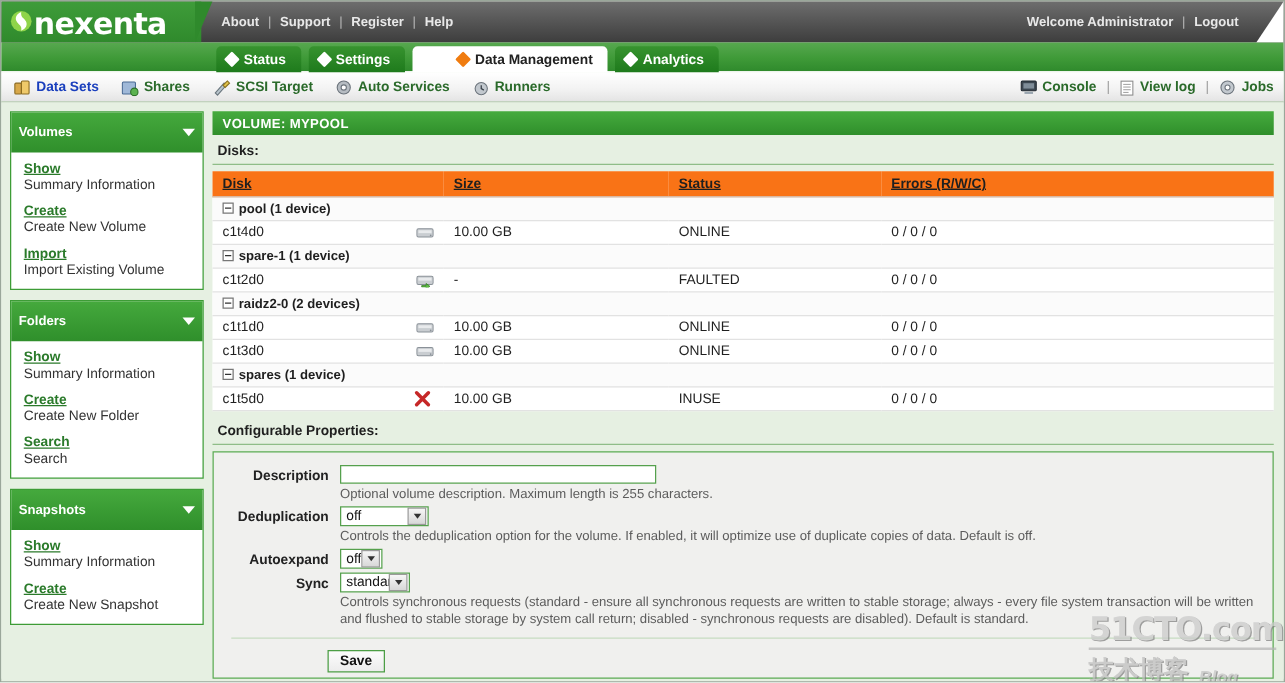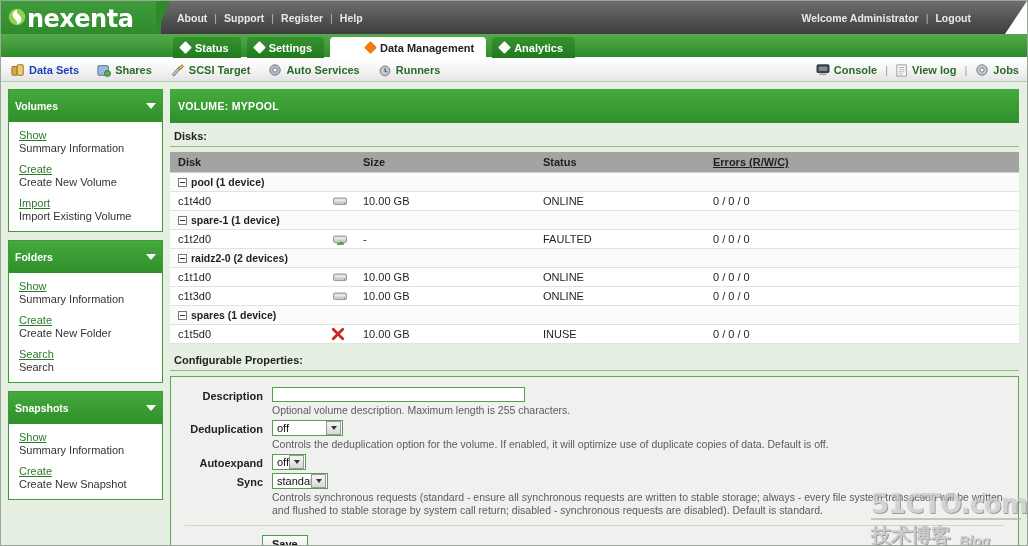--- a/index.html
+++ b/index.html
@@ -52,21 +52,21 @@
     width: 18px; height: 18px; z-index: 4;
   }
   .topnav {
     position: absolute; left: 176px; top: 11px;
     color: #e8e8e8; font-size: 10.5px; font-weight: bold;
     z-index: 4;
   }
   .topnav a { color: #e8e8e8; text-decoration: none; }
   .topnav .sep { color: #b9b9b9; margin: 0 7px; font-weight: normal; }
   .welcome {
-    position: absolute; right: 56px; top: 11px;
+    position: absolute; right: 36px; top: 11px;
     color: #e8e8e8; font-size: 10.5px; font-weight: bold;
     z-index: 4;
   }
   .welcome .sep { color: #b9b9b9; margin: 0 7px; font-weight: normal; }
   .topbar-corner {
     position: absolute; right: 0; top: 0;
     width: 0; height: 0;
     border-bottom: 33px solid #ffffff;
     border-left: 22px solid transparent;
     z-index: 5;
@@ -154,29 +154,29 @@
     width: 0; height: 0;
     border-left: 5px solid transparent;
     border-right: 5px solid transparent;
     border-top: 6px solid #ffffff;
   }
   .panel-body { padding: 7px 10px 9px 10px; }
   .pitem { margin-bottom: 9px; }
   .pitem:last-child { margin-bottom: 0; }
   .plink {
     display: inline-block;
-    color: #2a7a2a; font-size: 11px; font-weight: normal;
+    color: #2a7a2a; font-size: 11px; font-weight: bold;
     text-decoration: underline; cursor: pointer;
   }
   .pdesc { color: #333333; font-size: 11px; margin-top: 1px; }
 
   
   .main { flex: 1 1 auto; min-width: 0; }
   .volume-bar {
-    height: 34px;
+    height: 19px;
     background: linear-gradient(to bottom, #46ab3e 0%, #2f8f2b 100%);
     color: #ffffff; font-weight: bold; font-size: 10.5px;
     display: flex; align-items: center;
     padding-left: 8px;
     letter-spacing: 0.3px;
   }
   .section-label {
     font-size: 11px; font-weight: bold; color: #1f1f1f;
     padding: 7px 0 4px 4px;
     border-bottom: 1px solid #8fbd88;
@@ -185,24 +185,25 @@
   table.disks {
     width: 100%;
     border-collapse: collapse;
     background: #ffffff;
     margin-top: 5px;
     font-size: 11px;
   }
   table.disks th {
     text-align: left;
     font-size: 11px; font-weight: bold; color: #1f1f1f;
-    background: #a3a3a3;
+    background: #f97316;
     border-bottom: 1px solid #cfcfcf;
     padding: 4px 6px 4px 8px;
     height: 20px;
+    text-decoration: underline;
   }
   table.disks th.errhdr span { text-decoration: underline; }
   table.disks td {
     border-bottom: 1px solid #e2e2e2;
     padding: 3px 6px 3px 8px;
     height: 19px;
     color: #1f1f1f;
     vertical-align: middle;
   }
   tr.grouprow td {

